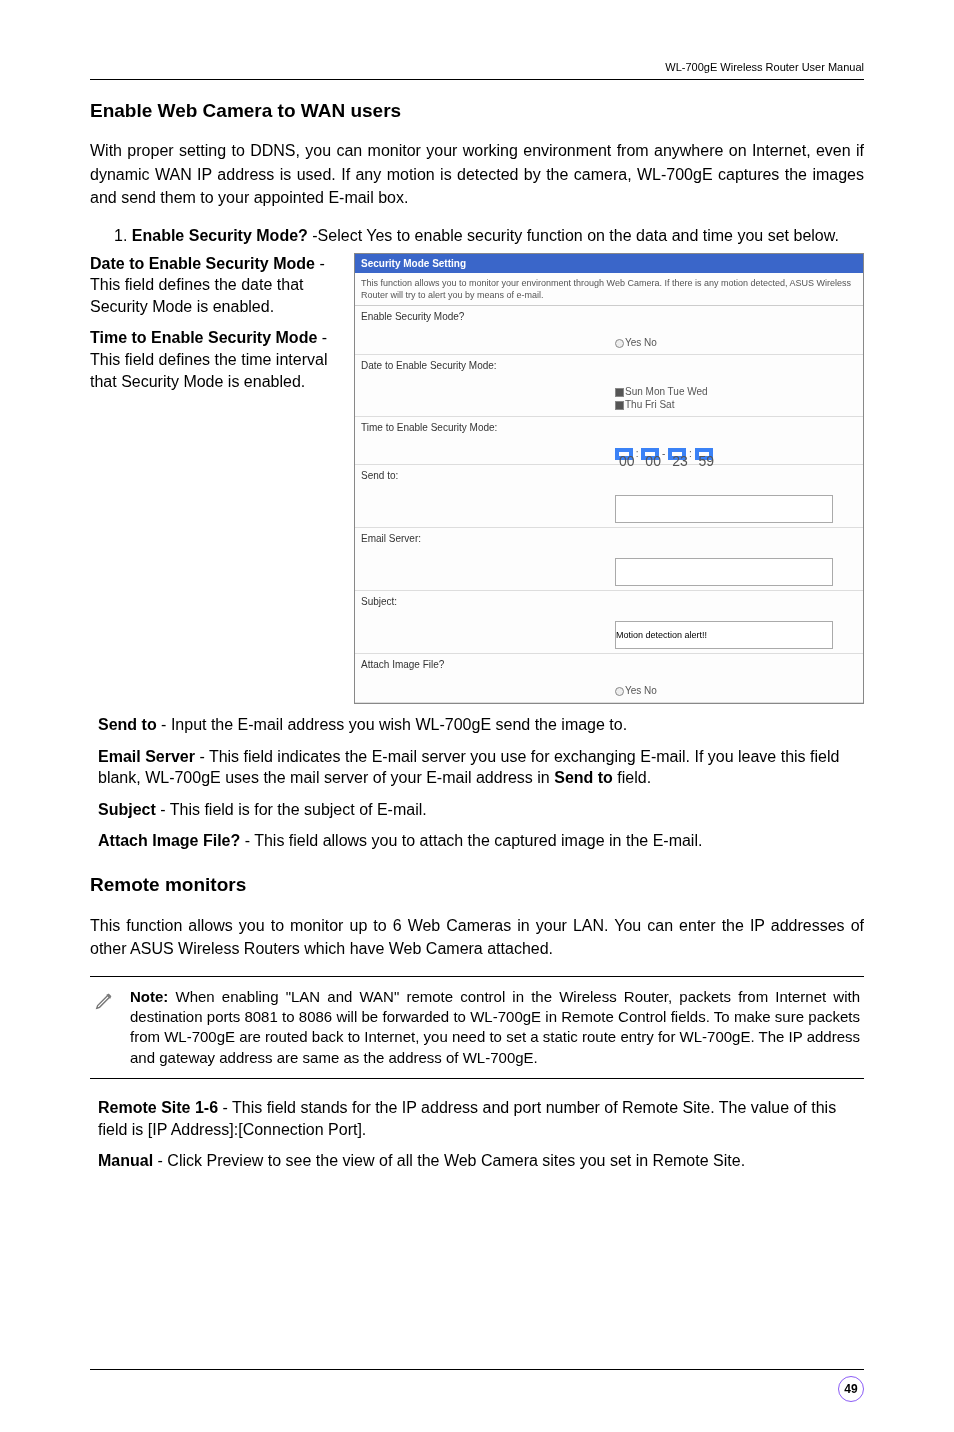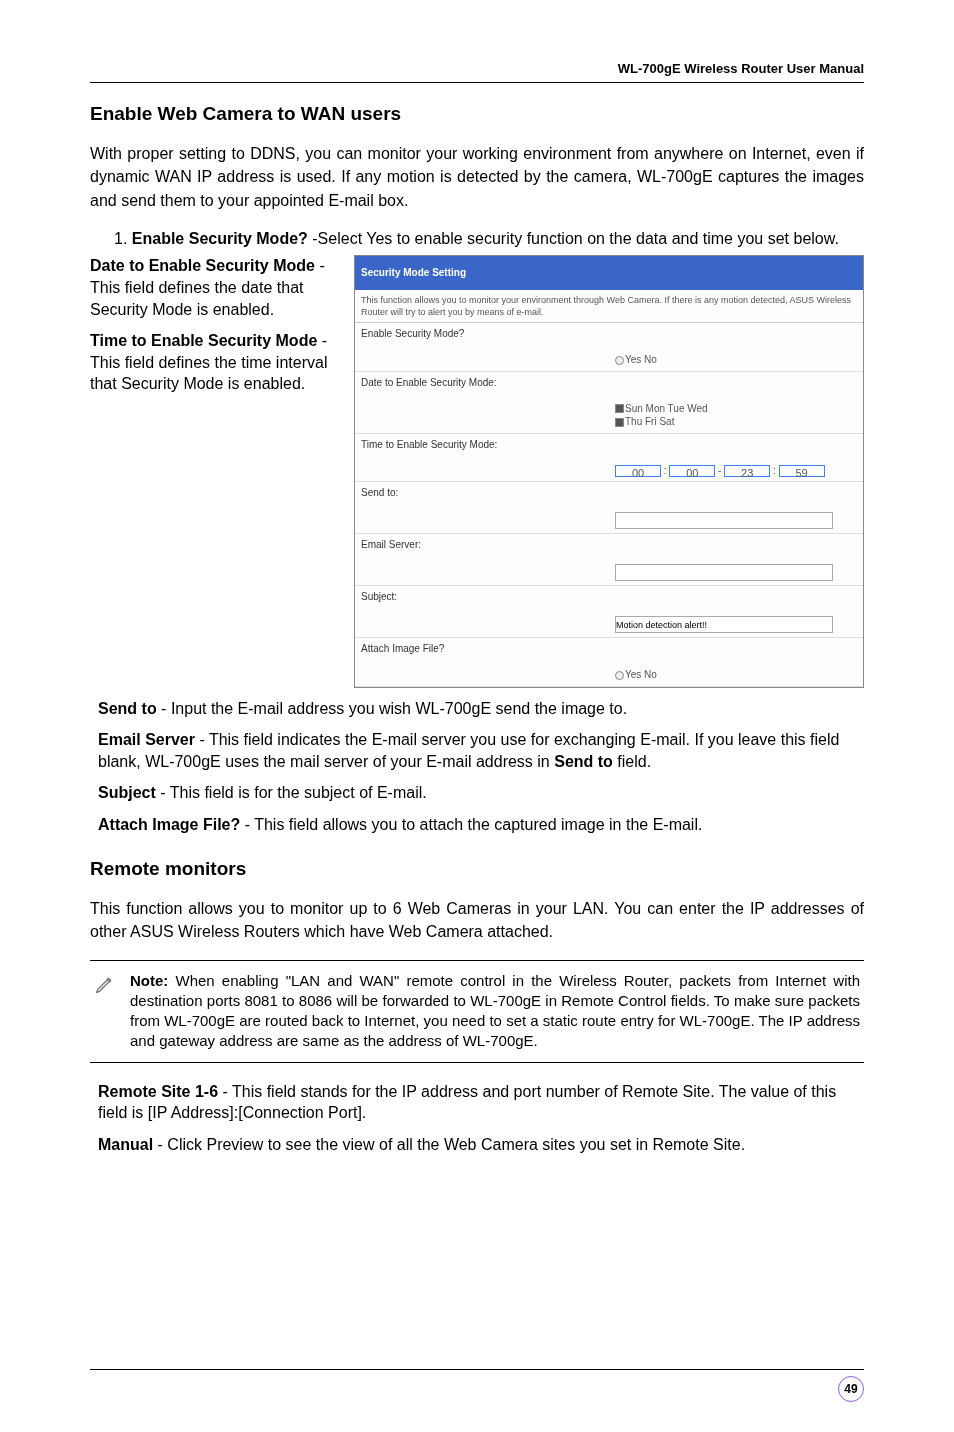--- a/index.html
+++ b/index.html
@@ -9,22 +9,22 @@
     background: #fff;
     font-family: Arial, Helvetica, sans-serif;
     color: #000;
     position: relative;
     padding: 60px 90px 40px 90px;
     font-size: 16px;
     line-height: 1.35;
   }
   .header-right {
     text-align: right;
-    font-size: 13px;
-    font-weight: bold;
+    font-size: 11px;
+    font-weight: normal;
     color: #000;
     margin-bottom: 4px;
   }
   .hr-top {
     border: none;
     border-top: 1px solid #000;
     margin-bottom: 18px;
   }
   h2.section-title {
     font-size: 19px;
@@ -69,21 +69,21 @@
   .indent-block b { font-weight: bold; }
   .screenshot-box {
     border: 1px solid #888;
     background: #fdfdfd;
     font-size: 10px;
     width: 100%;
   }
   .screenshot-header {
     background: #3a66c9;
     color: #fff;
-    padding: 10px 6px;
+    padding: 3px 6px;
     font-size: 10px;
     font-weight: bold;
   }
   .screenshot-desc {
     padding: 4px 6px;
     border-bottom: 1px solid #ccc;
     color: #555;
     font-size: 9px;
   }
   .screenshot-row {
@@ -96,30 +96,30 @@
     color: #333;
   }
   .screenshot-row .ctl {
     flex: 1;
     padding: 4px 6px;
     color: #555;
     margin-top: 26px;
   }
   .ctl input[type="text"] {
     width: 90%;
-    height: 17px;
+    height: 28px;
     border: 1px solid #aaa;
     font-size: 9px;
   }
   .ctl .mini-input {
-    width: 46px;
+    width: 18px;
     height: 12px;
-    border: 1px solid #3b82f6;
+    border: 4px solid #3b82f6;
     display: inline-block;
-    font-size: 11px;
+    font-size: 14px;
     text-align: center;
     vertical-align: middle;
   }
   .ctl .chk {
     display: inline-block;
     width: 9px;
     height: 9px;
     border: 1px solid #888;
     background: #eee;
     margin-right: 1px;

